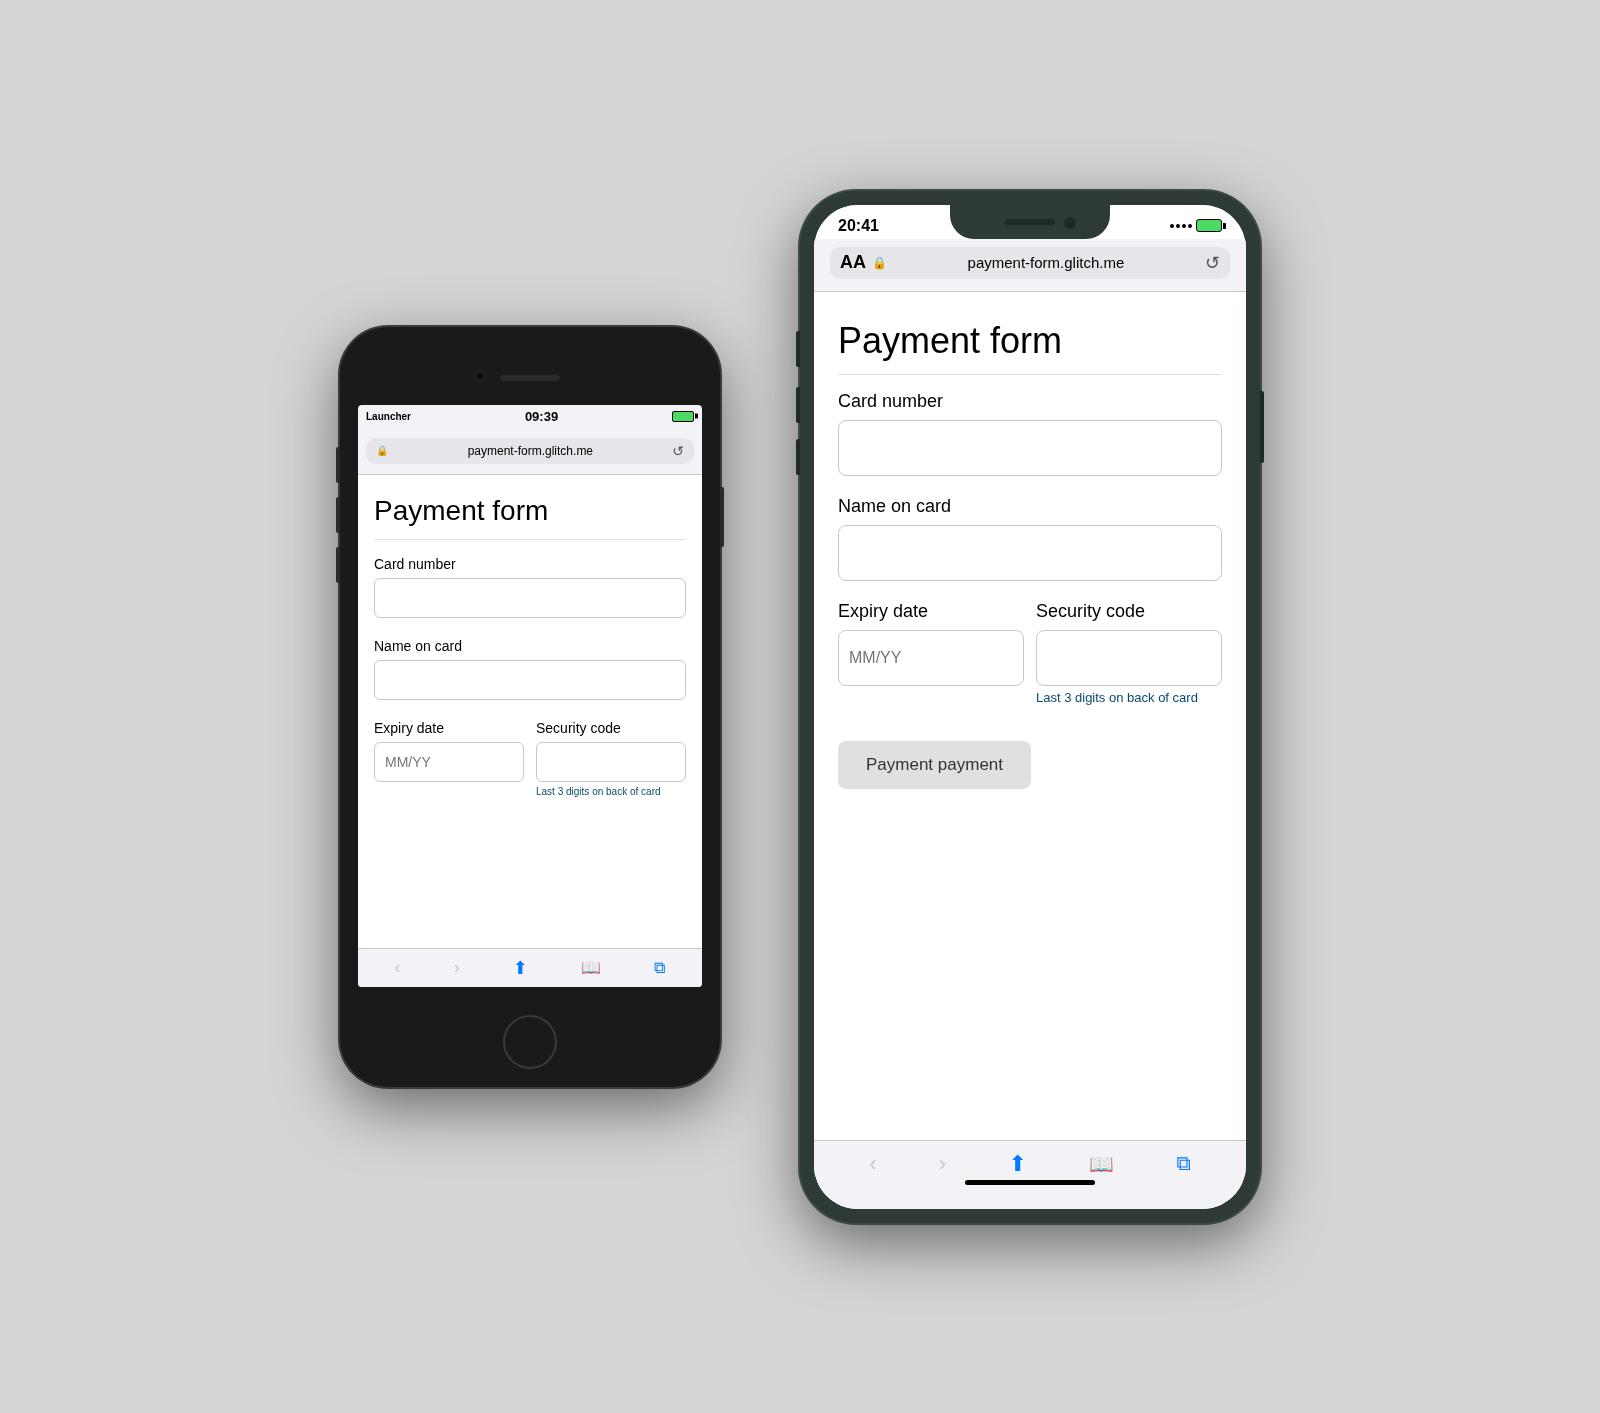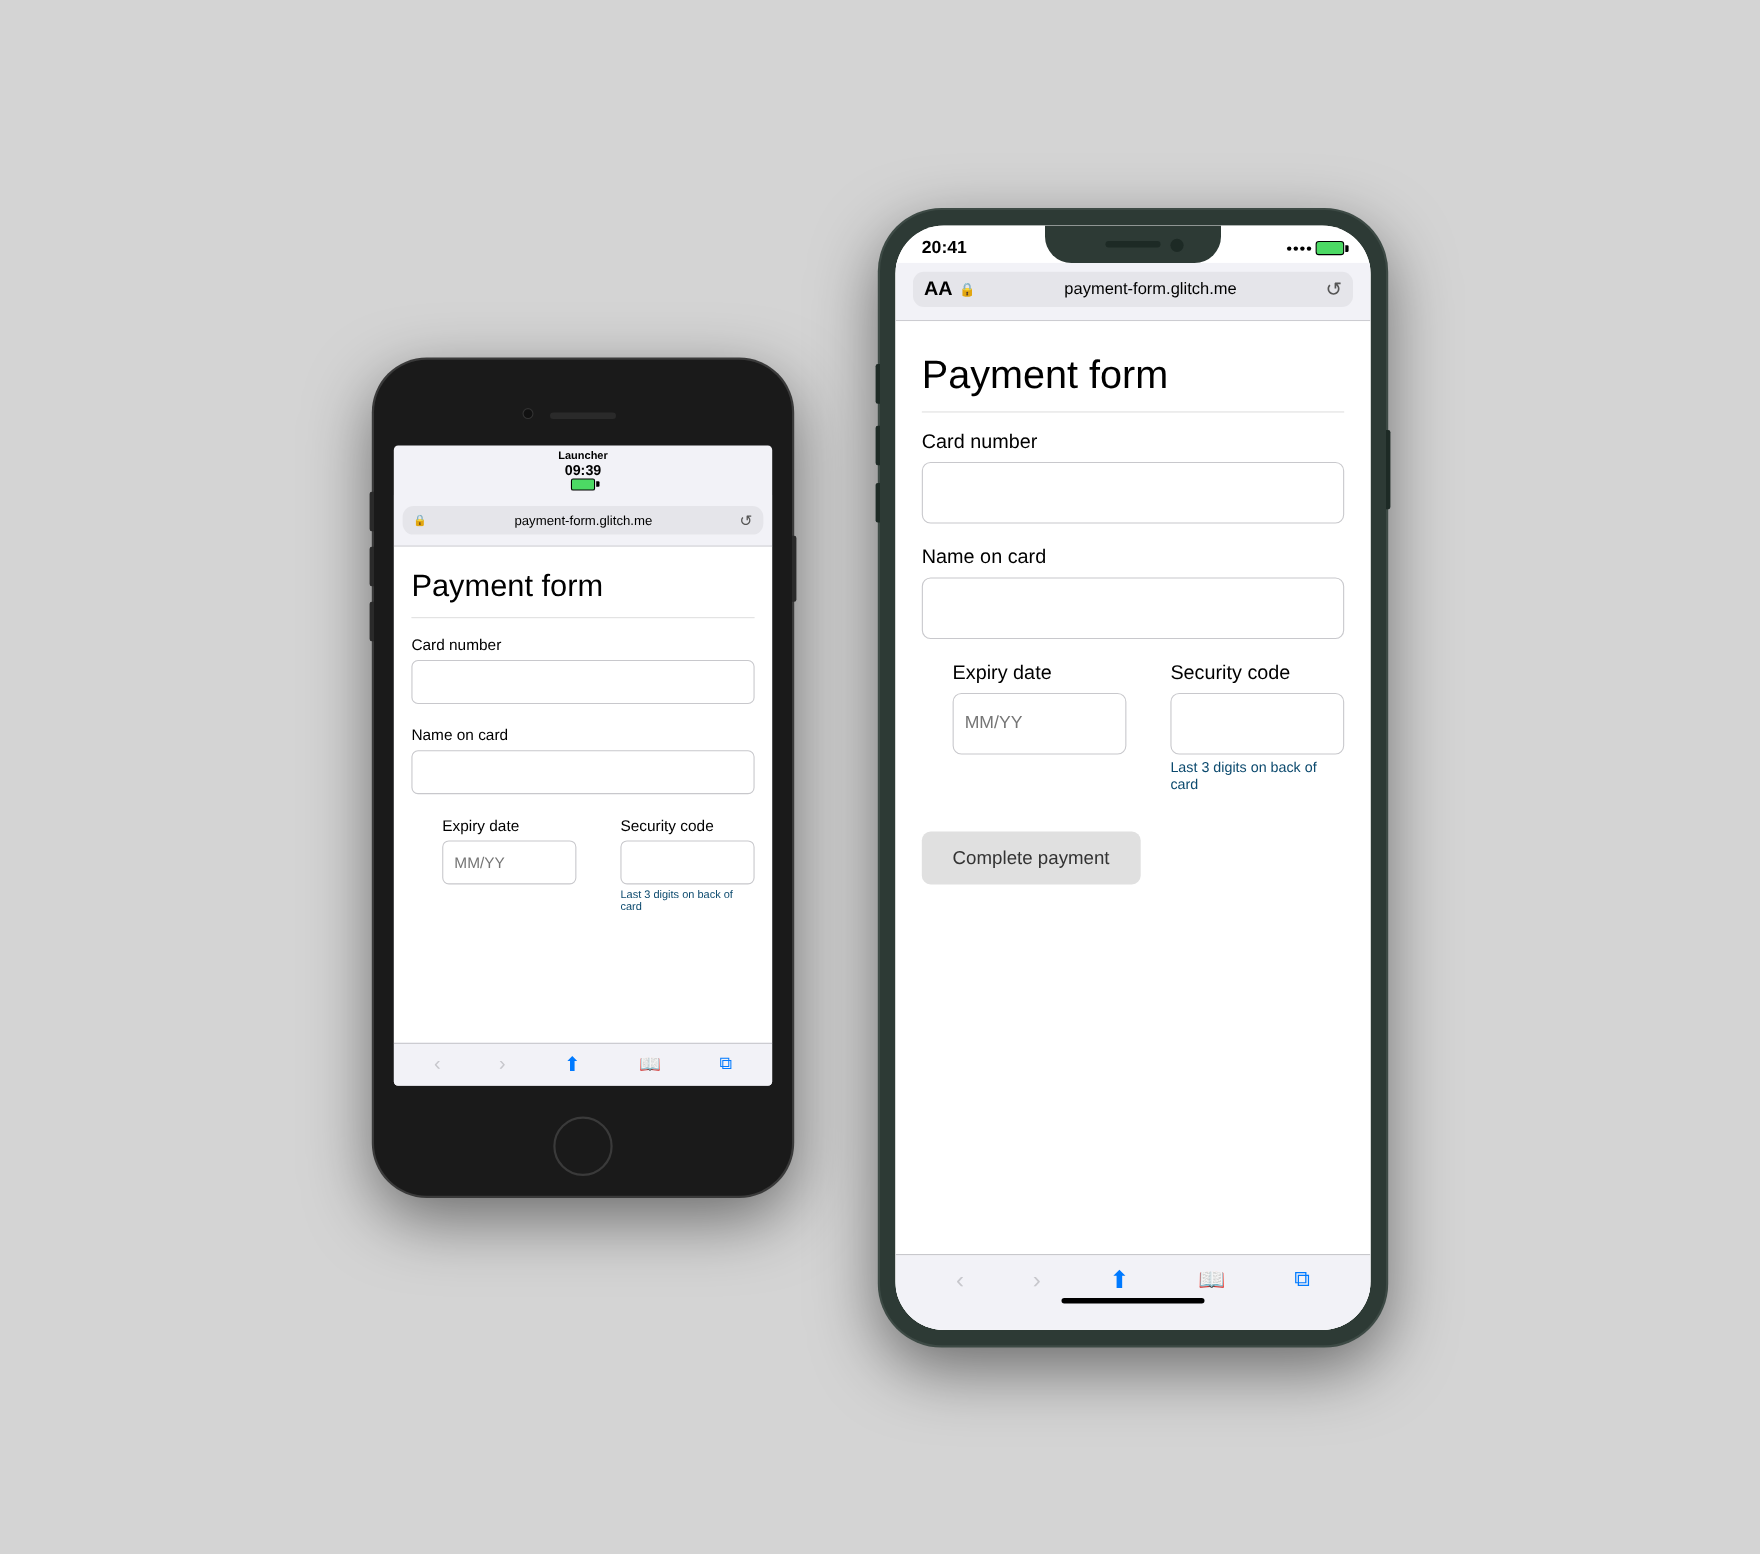--- a/index.html
+++ b/index.html
@@ -195,21 +195,20 @@
       border-bottom: 1px solid #c8c8cc;
     }
     .status-bar-small {
       display: flex;
       justify-content: space-between;
       align-items: center;
       padding: 4px 8px 4px 8px;
       font-size: 11px;
       color: #000;
       font-weight: 600;
-      flex-direction: column;
     }
     .status-left-small { font-size: 10px; }
     .status-time-small { font-size: 13px; font-weight: 700; }
     .status-right-small {
       display: flex;
       align-items: center;
       gap: 3px;
     }
     .battery-small {
       width: 22px;
@@ -333,21 +332,20 @@
       font-size: 16px;
       border-radius: 8px;
     }
 
     .row-fields {
       display: flex;
       gap: 12px;
     }
     .field-half {
       flex: 1;
-      margin-left: 28px;
     }
     .field-hint {
       font-size: 10px;
       color: #0c4a6e;
       margin-top: 4px;
     }
     .field-hint-large {
       font-size: 13px;
     }
 
@@ -539,21 +537,21 @@
             <label class="form-label form-label-large">Expiry date</label>
             <input class="form-input form-input-large" type="text" placeholder="MM/YY" style="">
           </div>
           <div class="field-half form-group">
             <label class="form-label form-label-large">Security code</label>
             <input class="form-input form-input-large" type="text" style="">
             <p class="field-hint field-hint-large">Last 3 digits on back of card</p>
           </div>
         </div>
 
-        <button class="btn-complete">Complete payment</button>
+        <button class="btn-complete">Payment payment</button>
       </div>
 
       <div class="safari-toolbar" style="padding:10px 24px 32px;">
         <span class="toolbar-icon-disabled" style="font-size:22px;">‹</span>
         <span class="toolbar-icon-disabled" style="font-size:22px;">›</span>
         <span class="toolbar-icon" style="font-size:22px;">⬆</span>
         <span class="toolbar-icon" style="font-size:20px;">📖</span>
         <span class="toolbar-icon" style="font-size:20px;">⧉</span>
       </div>
 

